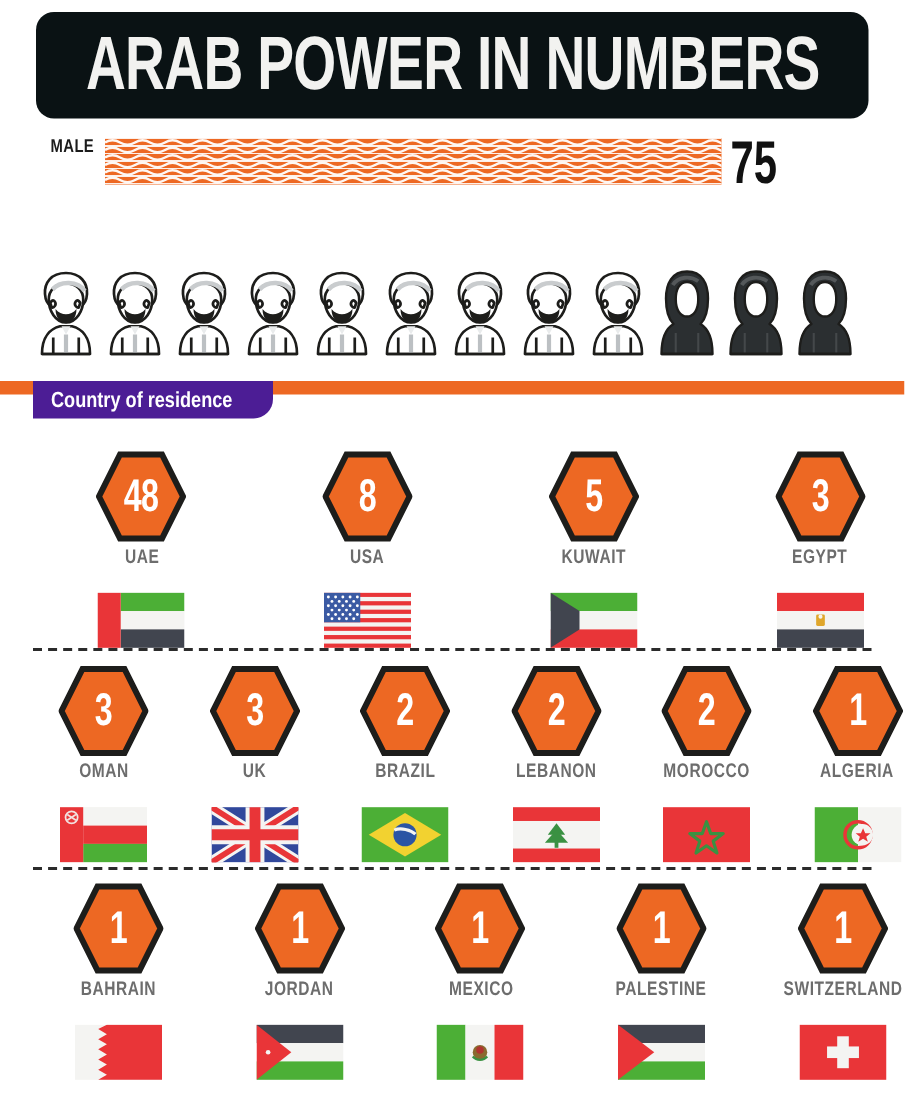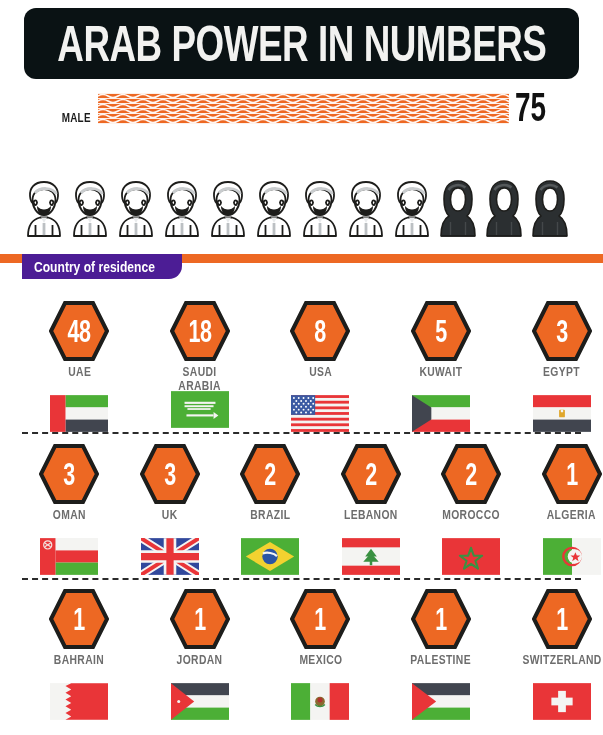--- a/index.html
+++ b/index.html
@@ -22,21 +22,21 @@
     color:#f2f2f0;
     font-family:"Liberation Sans Narrow","Liberation Sans",sans-serif;
     font-size:40px;font-weight:bold;letter-spacing:-0.5px;
     transform:scaleX(0.92) scaleY(1.26);
     transform-origin:center center;
     white-space:nowrap;
   }
 
   
   .bars{position:absolute;left:0;top:92px;width:603px;height:78px;}
-  .bar-row{position:absolute;left:0;display:flex;align-items:flex-end;height:32px;margin-left:28px;}
+  .bar-row{position:absolute;left:0;display:flex;align-items:flex-start;height:32px;}
   .bar-row.male{top:0;}
   .bar-row.female{top:42px;}
   .bar-label{
     width:62px;text-align:right;padding-right:8px;
     color:#1b1b1b;font-size:11px;font-weight:bold;letter-spacing:0.3px;
     font-family:"Liberation Sans Narrow","Liberation Sans",sans-serif;
     transform:scaleX(0.9) scaleY(1.12);transform-origin:right center;
   }
   .bar-track{height:31px;position:relative;}
   .bar-fill{
@@ -352,39 +352,20 @@
     <polygon points="16,3 44,3 58,31 44,59 16,59 2,31" fill="#ed6823" stroke="#1d1d1b" stroke-width="4" stroke-linejoin="miter"></polygon>
   </svg><div class="hex-num">48</div></div>
           <div class="country-name">UAE</div>
           <div class="flag">
             <svg viewBox="0 0 60 38" class="flag">
               <rect width="60" height="38" fill="#f2f2f2"></rect>
       <rect x="16" width="44" height="12.7" fill="#4caf36"></rect>
       <rect x="16" y="12.7" width="44" height="12.6" fill="#f4f4f2"></rect>
       <rect x="16" y="25.3" width="44" height="12.7" fill="#41454f"></rect>
       <rect x="0" width="16" height="38" fill="#e93538"></rect>
-            </svg>
-          </div>
-        </div>
-        <div class="cell two-line">
-          <div class="hex-wrap"><svg viewBox="0 0 60 62" width="60" height="62">
-    <polygon points="16,3 44,3 58,31 44,59 16,59 2,31" fill="#ed6823" stroke="#1d1d1b" stroke-width="4" stroke-linejoin="miter"></polygon>
-  </svg><div class="hex-num">18</div></div>
-          <div class="country-name">SAUDI
-ARABIA</div>
-          <div class="flag">
-            <svg viewBox="0 0 60 38" class="flag">
-              <rect width="60" height="38" fill="#4caf36"></rect>
-      <g fill="#f4f4f2">
-                <rect x="14" y="11" width="32" height="2.2"></rect>
-                <rect x="14" y="14.6" width="30" height="2"></rect>
-      <rect x="17" y="17.6" width="24" height="1.8"></rect>
-      <rect x="16" y="24" width="28" height="2.2"></rect>
-                <polygon points="44,21.5 49,25.1 44,28.7"></polygon>
-              </g>
             </svg>
           </div>
         </div>
         <div class="cell">
           <div class="hex-wrap"><svg viewBox="0 0 60 62" width="60" height="62">
     <polygon points="16,3 44,3 58,31 44,59 16,59 2,31" fill="#ed6823" stroke="#1d1d1b" stroke-width="4" stroke-linejoin="miter"></polygon>
   </svg><div class="hex-num">8</div></div>
           <div class="country-name">USA</div>
           <div class="flag">
             <svg viewBox="0 0 60 38" class="flag">

